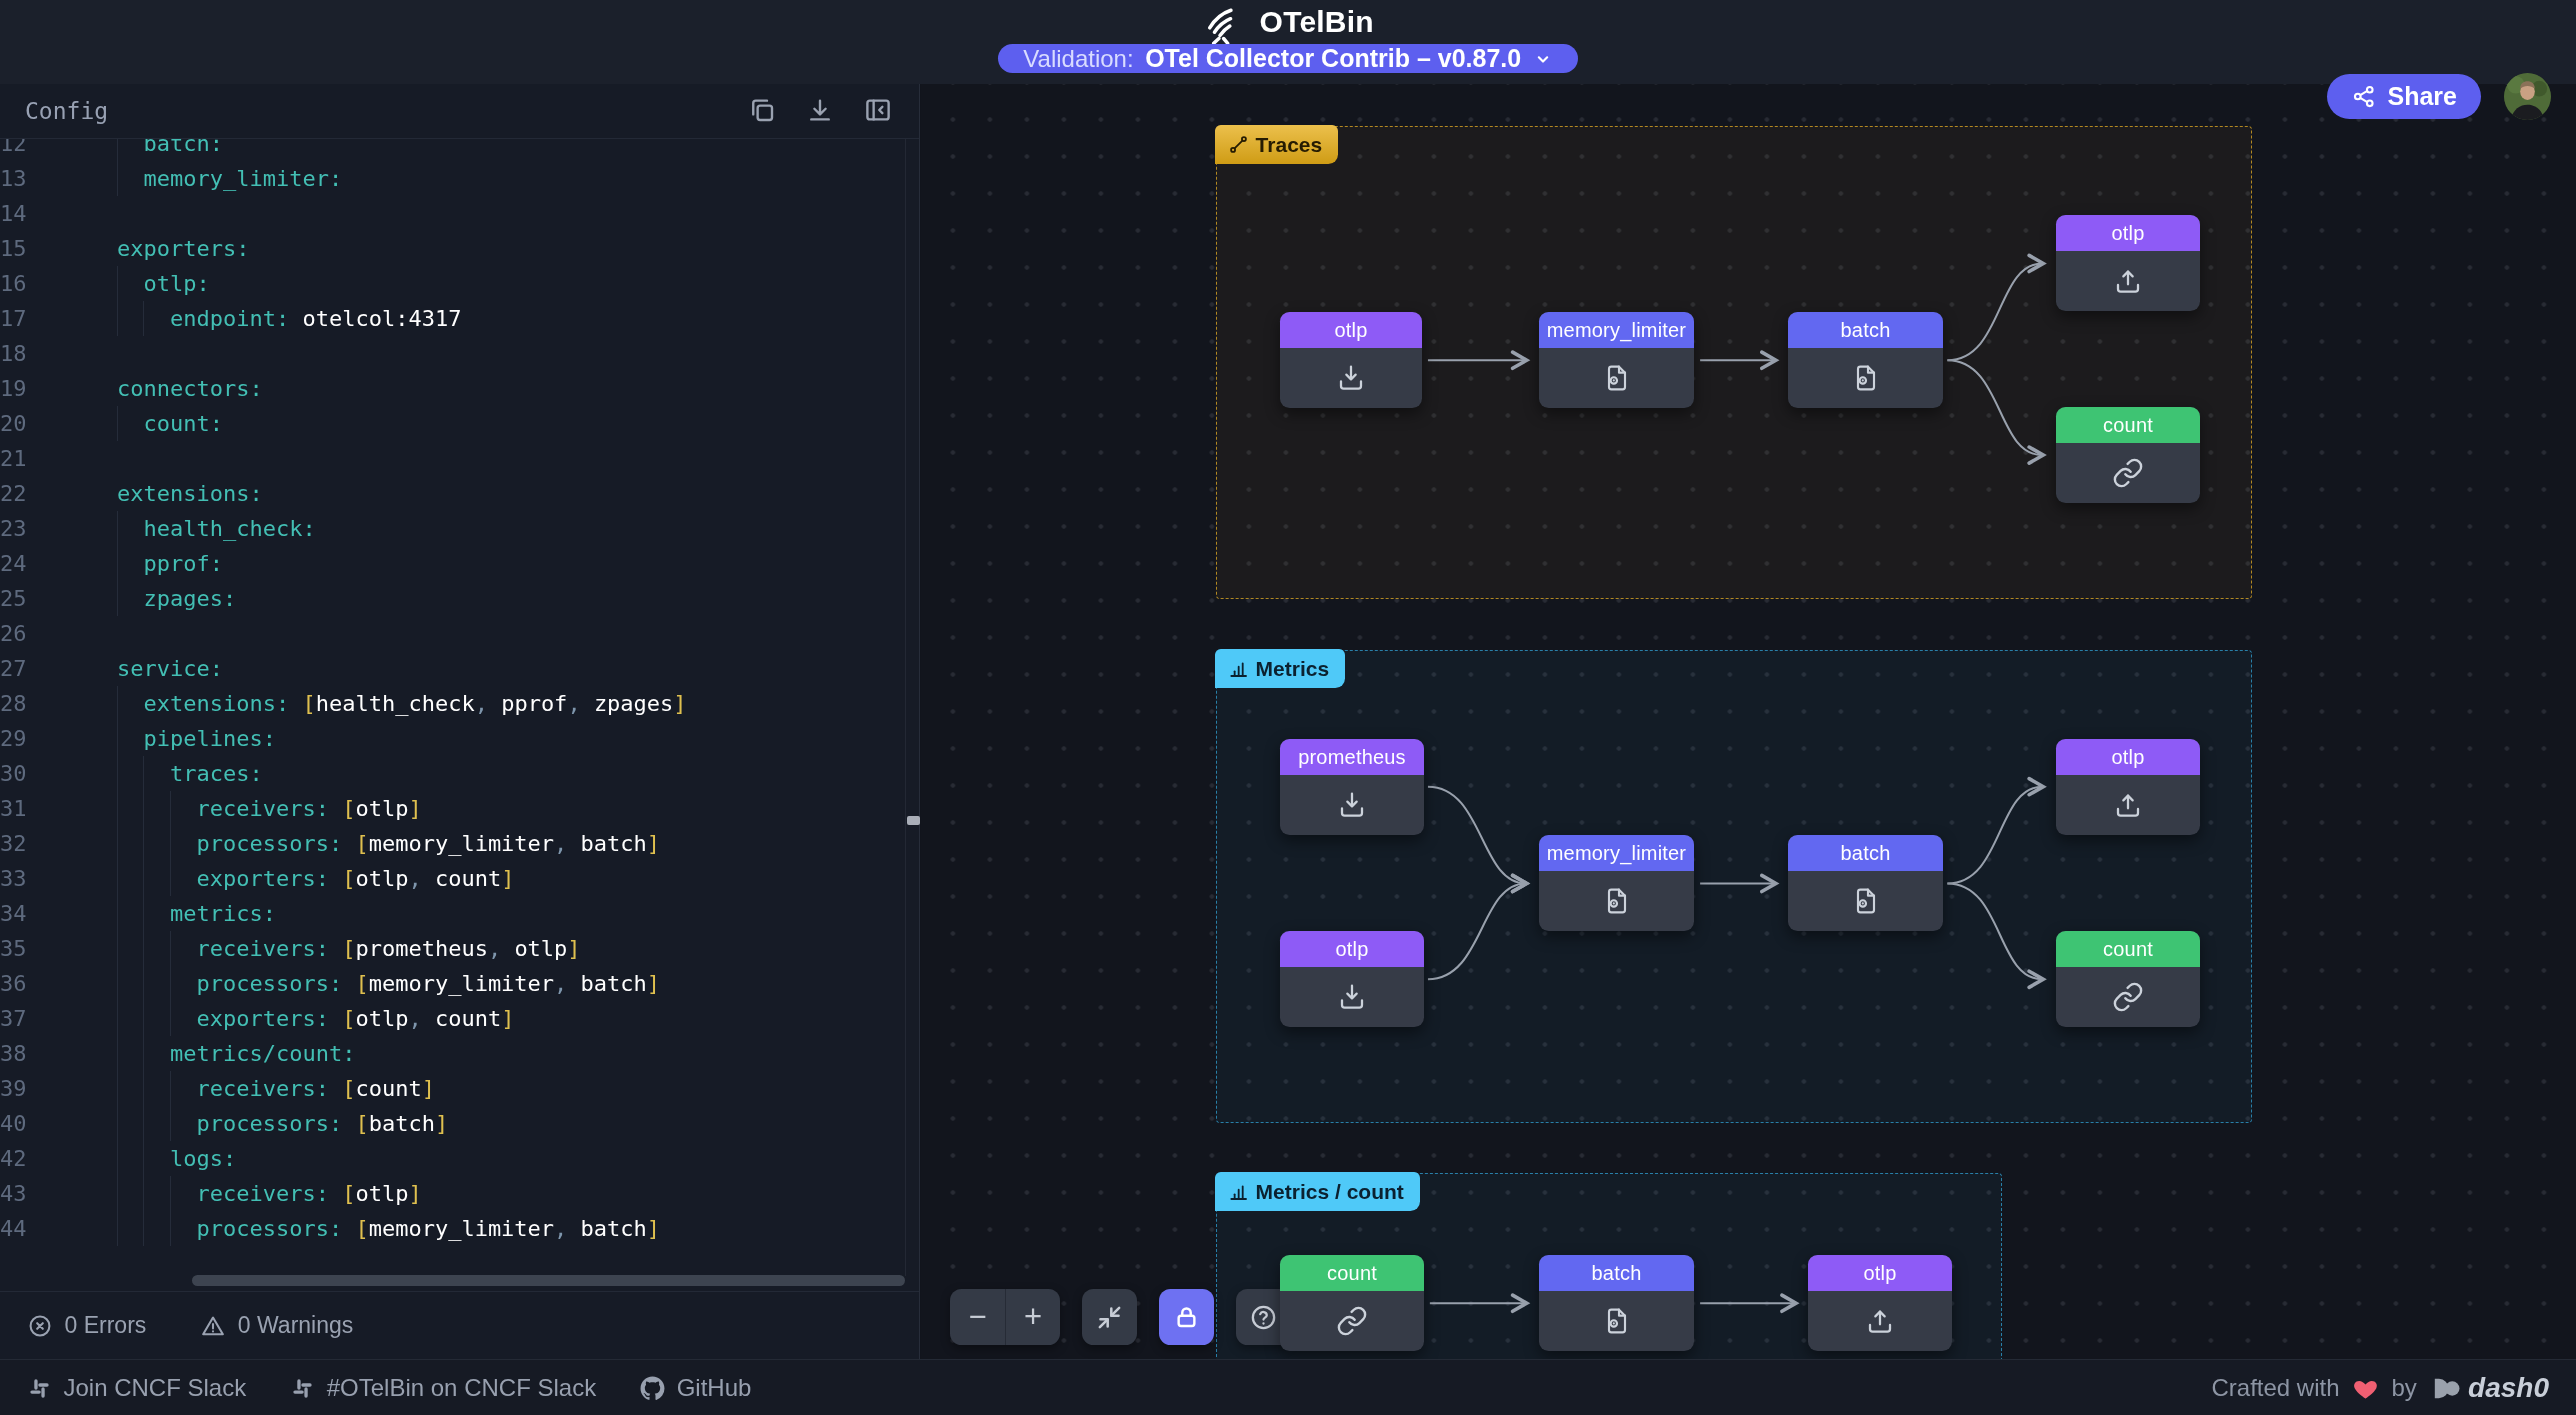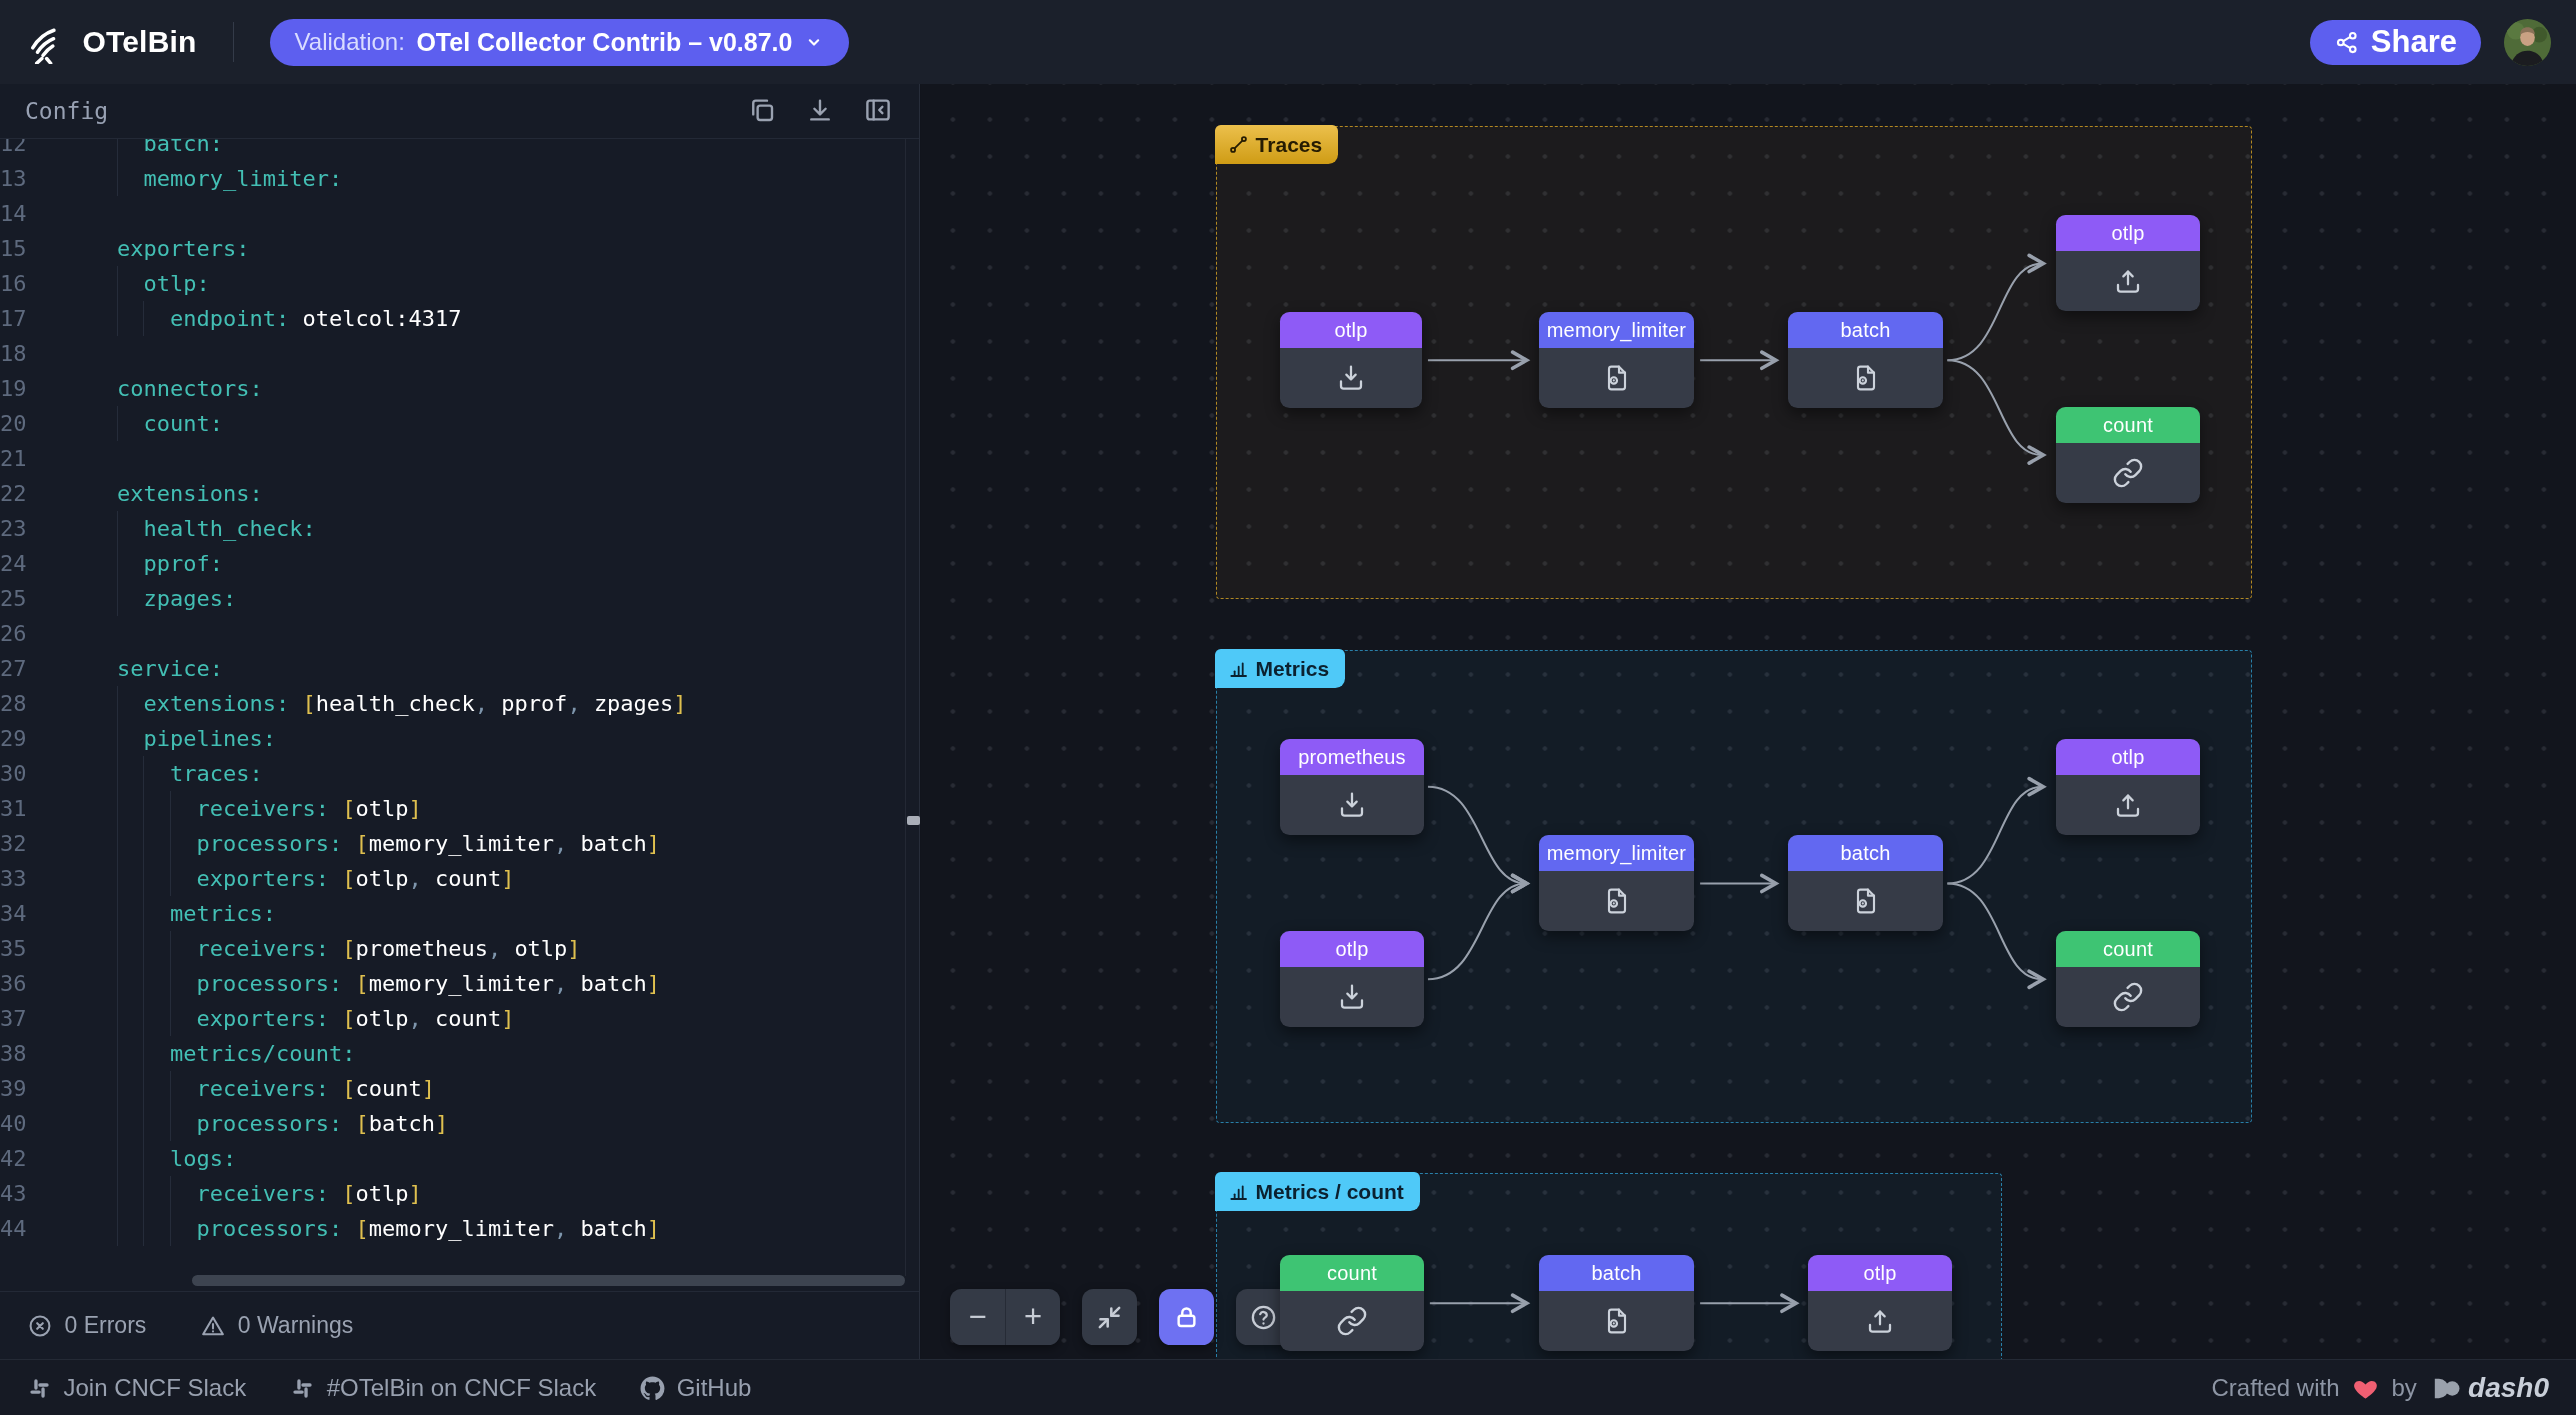--- a/index.html
+++ b/index.html
@@ -1,31 +1,31 @@
 <!DOCTYPE html>
 <html><head>
 <meta charset="utf-8">
 <title>OTelBin</title>
 <style>
   html,body{margin:0;padding:0;background:#0e1117;}
   *{box-sizing:border-box;}
   .app{position:relative;width:2576px;height:1415px;background:#11141c;font-family:"Liberation Sans",sans-serif;overflow:hidden;}
 
   
-  .topbar{position:absolute;top:0;left:0;width:100%;height:84px;background:#1b202b;display:flex;align-items:center;padding:0 25px;z-index:10;}
+  .topbar{position:absolute;top:0;left:0;width:100%;height:84px;background:#1b202b;display:flex;align-items:center;padding:0 25px;z-index:10;flex-direction:column;}
   .brandwrap{display:flex;align-items:center;}
   .logo{width:44px;height:44px;}
   .apptitle{margin-left:13.4px;font-size:30px;font-weight:700;color:#fff;letter-spacing:0.2px;}
   .vdiv{width:1px;height:40px;background:#343b49;margin:0 36px;}
   .validation-pill{display:flex;align-items:center;gap:11.5px;height:47px;padding:0 25px;border:none;border-radius:24px;background:#5d5fef;color:#fff;cursor:pointer;font-family:inherit;}
   .validation-pill .vlabel{font-size:24px;color:#d9dcff;}
   .validation-pill .vvalue{font-size:25px;font-weight:700;color:#fff;}
   .validation-pill svg{width:20px;height:20px;}
   .top-right{margin-left:auto;display:flex;align-items:center;gap:23px;}
-  .share-btn{display:flex;align-items:center;gap:11.5px;height:45px;padding:8px 24px;border:none;border-radius:23px;background:#5d5fef;color:#fff;font-size:31px;font-weight:600;font-family:inherit;cursor:pointer;}
+  .share-btn{display:flex;align-items:center;gap:11.5px;height:45px;padding:8px 24px;border:none;border-radius:23px;background:#5d5fef;color:#fff;font-size:25px;font-weight:600;font-family:inherit;cursor:pointer;}
   .share-btn svg{width:25px;height:25px;}
   .avatar{width:47px;height:47px;border-radius:50%;overflow:hidden;border:none;padding:0;background:#3c5230;cursor:pointer;}
   .avatar svg{display:block;width:100%;height:100%;}
 
   
   .left-panel{position:absolute;top:84px;left:0;width:920px;height:1275px;background:#161b26;border-right:1px solid #272d3a;}
   .config-bar{height:55px;border-bottom:1px solid #232936;display:flex;align-items:center;padding:0 25px;}
   .cfg-title{font-family:"DejaVu Sans Mono",monospace;font-size:23px;color:#98a1b3;}
   .cfg-actions{margin-left:auto;display:flex;align-items:center;gap:25px;}
   .icon-btn{width:33px;height:33px;background:none;border:none;padding:0;color:#9aa2b1;cursor:pointer;}

